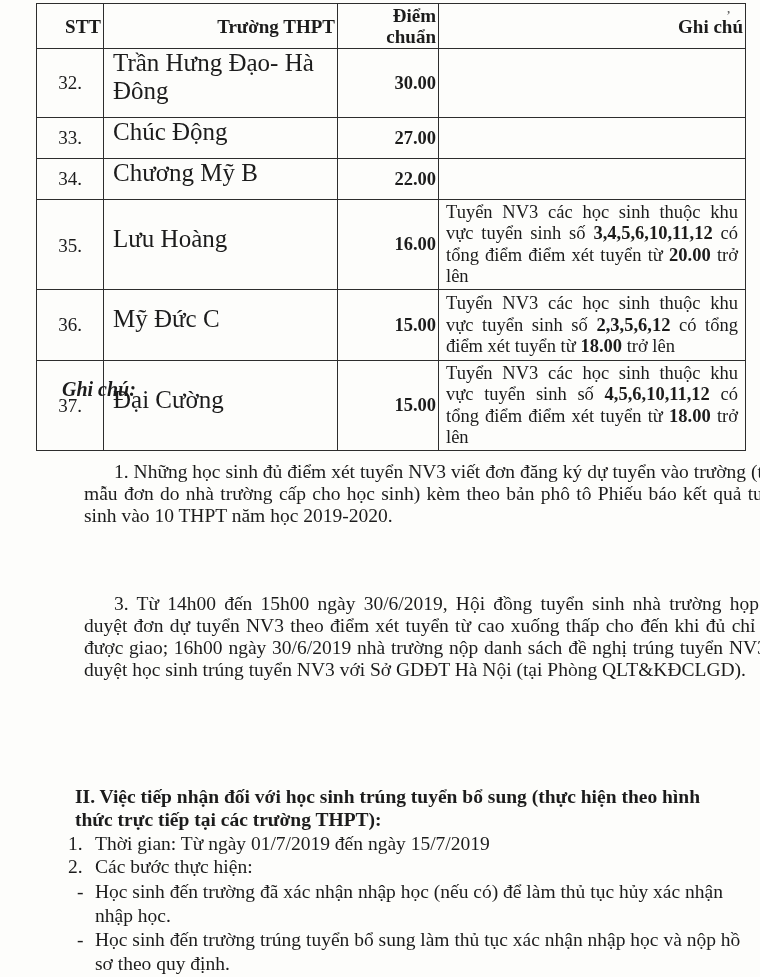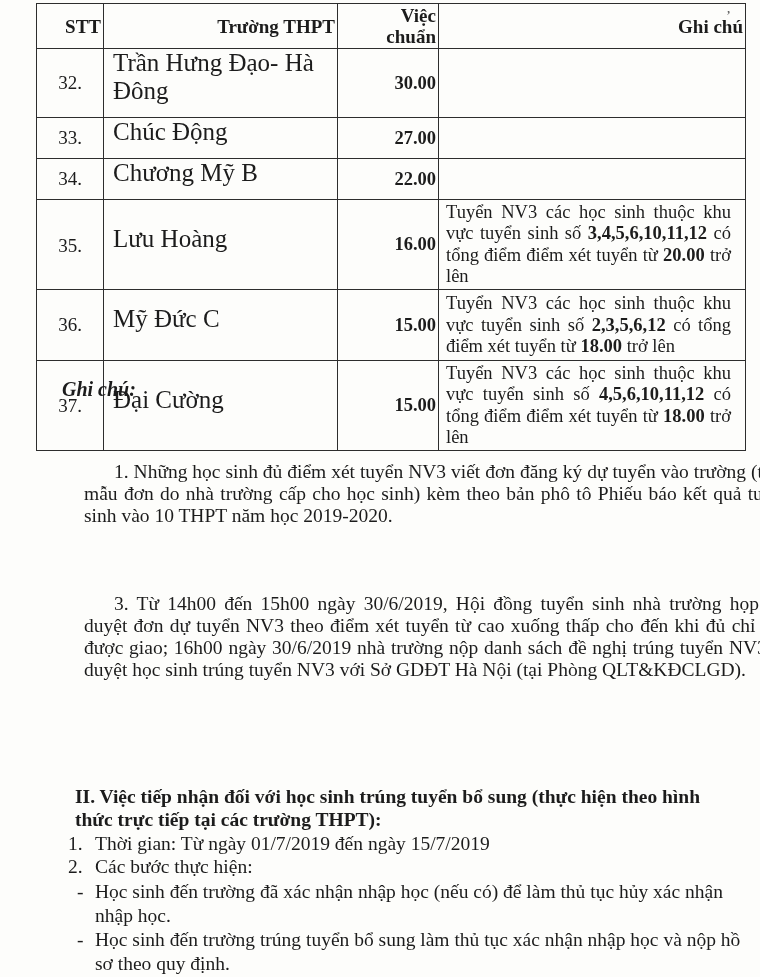--- a/index.html
+++ b/index.html
@@ -23,21 +23,21 @@
     vertical-align:middle;
     overflow:hidden;
   }
   .score-table th {
     font-size:19px; font-weight:bold; text-align:right;
     line-height:21px; padding:1px 2px;
   }
   .cell-stt  { text-align:center; font-size:19px; padding:0 2px; }
   .cell-school { text-align:left; font-size:25px; padding:0 4px 12px 9px; }
   .cell-score  { text-align:right; font-size:18.5px; font-weight:bold; padding:0 2px; }
-  .cell-note   { text-align:justify; font-size:18.5px; line-height:21.3px; padding:2px 14px 2px 7px; vertical-align:top; }
+  .cell-note   { text-align:justify; font-size:18.5px; line-height:21.3px; padding:2px 7px 2px 7px; vertical-align:top; }
   .cell-note .b { font-weight:bold; }
   .vtop { vertical-align:top; padding-top:2px; }
   
   .blk { position:absolute; left:36px; width:707px; font-size:19.5px; line-height:22px; }
   .para { text-align:justify; text-indent:30px;margin-left:48px; }
   .ghichu-label {
     position:absolute; left:62px; top:378px;
     font-size:20px; font-weight:bold; font-style:italic;
   }
   .heading { position:absolute; left:75px; width:650px; font-weight:bold; font-size:19.5px; line-height:22.5px; }
@@ -60,21 +60,21 @@
       <col style="width:67px">
         <col style="width:234px">
         <col style="width:101px">
         <col style="width:307px">
     </colgroup>
     <tbody>
         <tr style="height:45px">
       <th><span>STT</span></th>
       <th><span>Trường THPT</span></th>
       <th>
-        <span style="display:block">Việc</span>
+        <span style="display:block">Điểm</span>
         <span style="display:block">chuẩn</span>
       </th>
       <th><span>Ghi chú</span></th>
     </tr>
 
     <tr style="height:22px">
       <td class="cell-stt">32.</td>
       <td class="cell-school">Trần Hưng Đạo- Hà Đông</td>
       <td class="cell-score">30.00</td>
       <td class="cell-note"></td>

